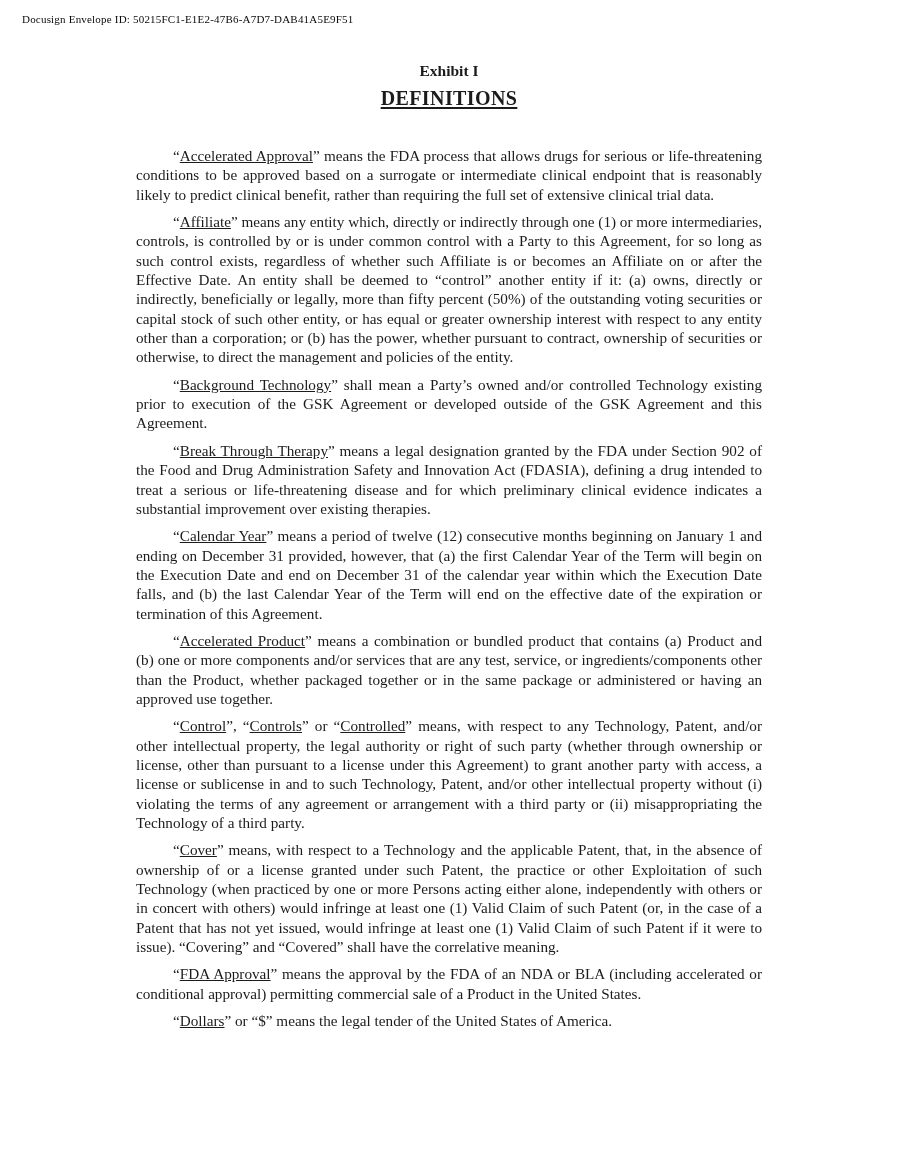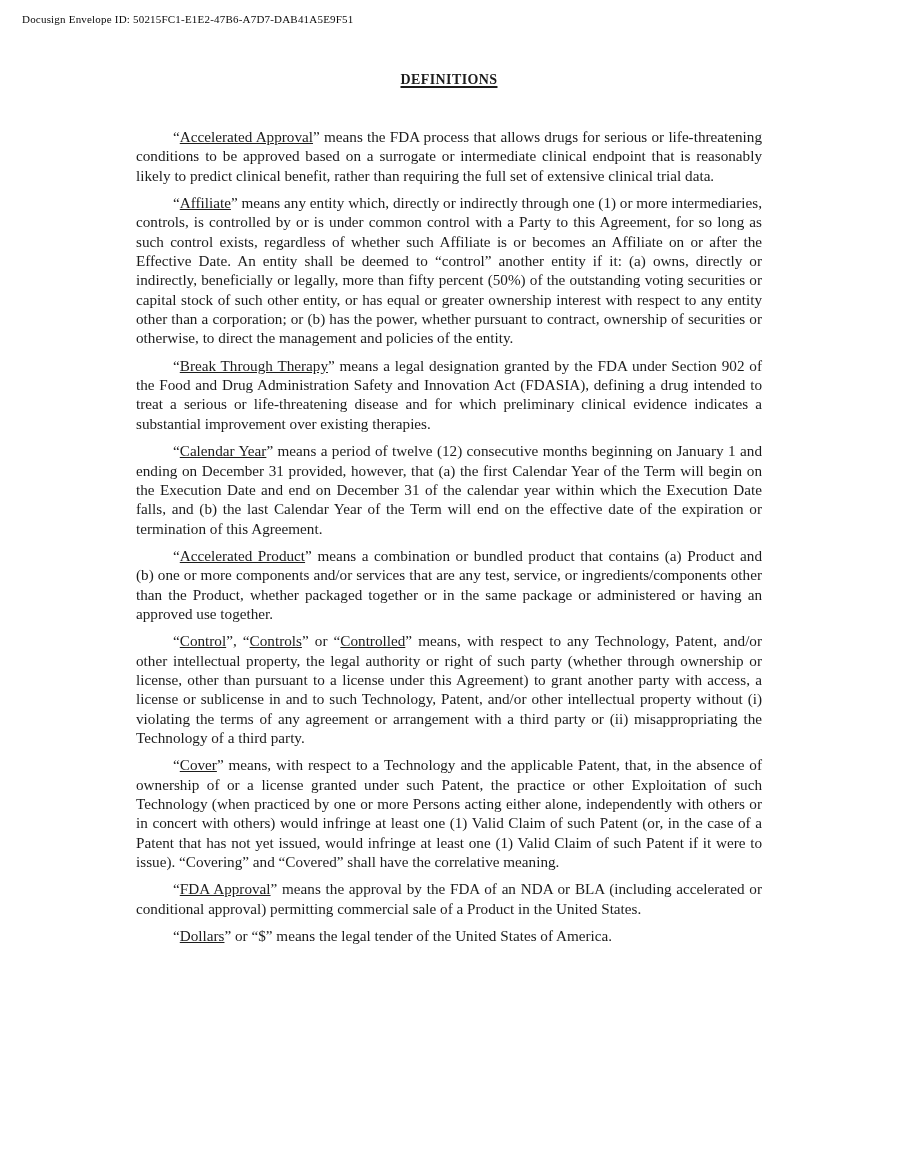--- a/index.html
+++ b/index.html
@@ -33,21 +33,21 @@
   }
   .title {
     text-align: center;
     font-weight: bold;
     font-size: 15.5px;
     line-height: 19px;
   }
   .heading {
     text-align: center;
     font-weight: bold;
-    font-size: 14px;
+    font-size: 20px;
     line-height: 19px;
     margin-top: 9px;
     letter-spacing: 0.4px;
   }
   .heading span {
     text-decoration: underline;
     text-underline-offset: 2px;
     text-decoration-thickness: 1.5px;
   }
   .paragraphs {
@@ -64,26 +64,28 @@
     text-decoration: underline;
     text-underline-offset: 1px;
   }
 </style>
 </head>
 <body>
 
 <div class="ds-header">Docusign Envelope ID: 50215FC1-E1E2-47B6-A7D7-DAB41A5E9F51</div>
 
 <div class="doc">
+  <div class="title">Exhibit I</div>
   <div class="heading">
     <span>DEFINITIONS</span>
   </div>
   <div class="paragraphs" id="paragraphs">
       <p class="para"><span>“</span><span class="term">Accelerated Approval</span><span>” means the FDA process that allows drugs for serious or life-threatening conditions to be approved based on a surrogate or intermediate clinical endpoint that is reasonably likely to predict clinical benefit, rather than requiring the full set of extensive clinical trial data.</span></p>
       <p class="para"><span>“</span><span class="term">Affiliate</span><span>” means any entity which, directly or indirectly through one (1) or more intermediaries, controls, is controlled by or is under common control with a Party to this Agreement, for so long as such control exists, regardless of whether such Affiliate is or becomes an Affiliate on or after the Effective Date. An entity shall be deemed to “control” another entity if it: (a) owns, directly or indirectly, beneficially or legally, more than fifty percent (50%) of the outstanding voting securities or capital stock of such other entity, or has equal or greater ownership interest with respect to any entity other than a corporation; or (b) has the power, whether pursuant to contract, ownership of securities or otherwise, to direct the management and policies of the entity.</span></p>
+      <p class="para"><span>“</span><span class="term">Background Technology</span><span>” shall mean a Party’s owned and/or controlled Technology existing prior to execution of the GSK Agreement or developed outside of the GSK Agreement and this Agreement.</span></p>
       <p class="para"><span>“</span><span class="term">Break Through Therapy</span><span>” means a legal designation granted by the FDA under Section 902 of the Food and Drug Administration Safety and Innovation Act (FDASIA), defining a drug intended to treat a serious or life-threatening disease and for which preliminary clinical evidence indicates a substantial improvement over existing therapies.</span></p>
       <p class="para"><span>“</span><span class="term">Calendar Year</span><span>” means a period of twelve (12) consecutive months beginning on January 1 and ending on December 31 provided, however, that (a) the first Calendar Year of the Term will begin on the Execution Date and end on December 31 of the calendar year within which the Execution Date falls, and (b) the last Calendar Year of the Term will end on the effective date of the expiration or termination of this Agreement.</span></p>
       <p class="para"><span>“</span><span class="term">Accelerated Product</span><span>” means a combination or bundled product that contains (a) Product and (b) one or more components and/or services that are any test, service, or ingredients/components other than the Product, whether packaged together or in the same package or administered or having an approved use together.</span></p>
       <p class="para"><span>“</span><span class="term">Control</span><span>”, “</span><span class="term">Controls</span><span>” or “</span><span class="term">Controlled</span><span>” means, with respect to any Technology, Patent, and/or other intellectual property, the legal authority or right of such party (whether through ownership or license, other than pursuant to a license under this Agreement) to grant another party with access, a license or sublicense in and to such Technology, Patent, and/or other intellectual property without (i) violating the terms of any agreement or arrangement with a third party or (ii) misappropriating the Technology of a third party.</span></p>
       <p class="para"><span>“</span><span class="term">Cover</span><span>” means, with respect to a Technology and the applicable Patent, that, in the absence of ownership of or a license granted under such Patent, the practice or other Exploitation of such Technology (when practiced by one or more Persons acting either alone, independently with others or in concert with others) would infringe at least one (1) Valid Claim of such Patent (or, in the case of a Patent that has not yet issued, would infringe at least one (1) Valid Claim of such Patent if it were to issue). “Covering” and “Covered” shall have the correlative meaning.</span></p>
       <p class="para"><span>“</span><span class="term">FDA Approval</span><span>” means the approval by the FDA of an NDA or BLA (including accelerated or conditional approval) permitting commercial sale of a Product in the United States.</span></p>
       <p class="para"><span>“</span><span class="term">Dollars</span><span>” or “$” means the legal tender of the United States of America.</span></p>
     </div>
 </div>
 

